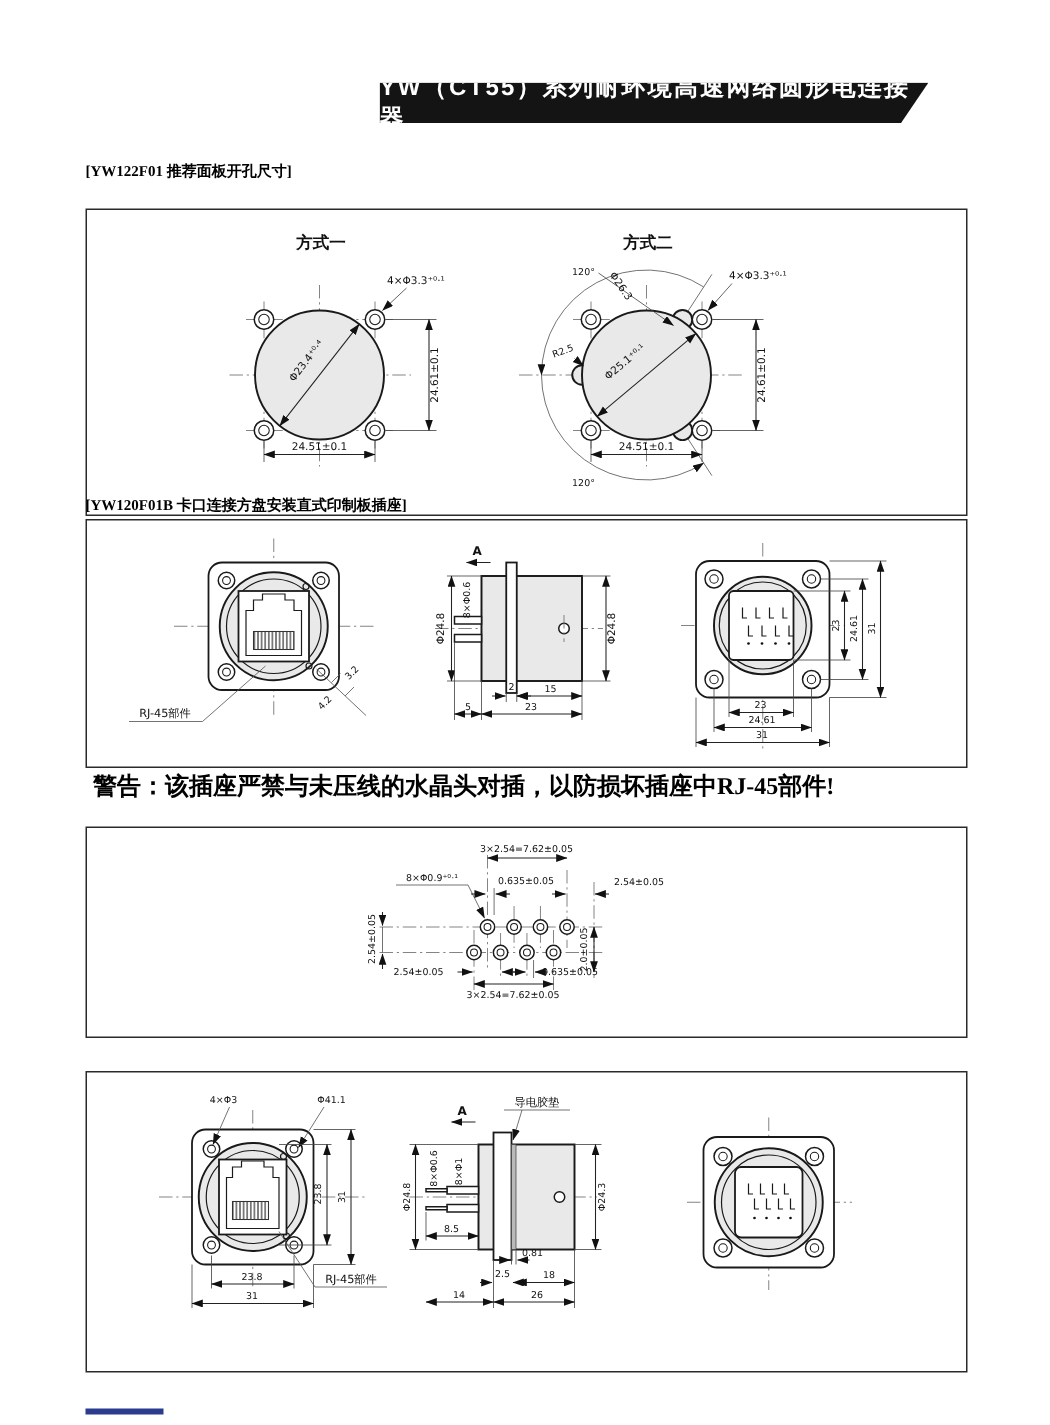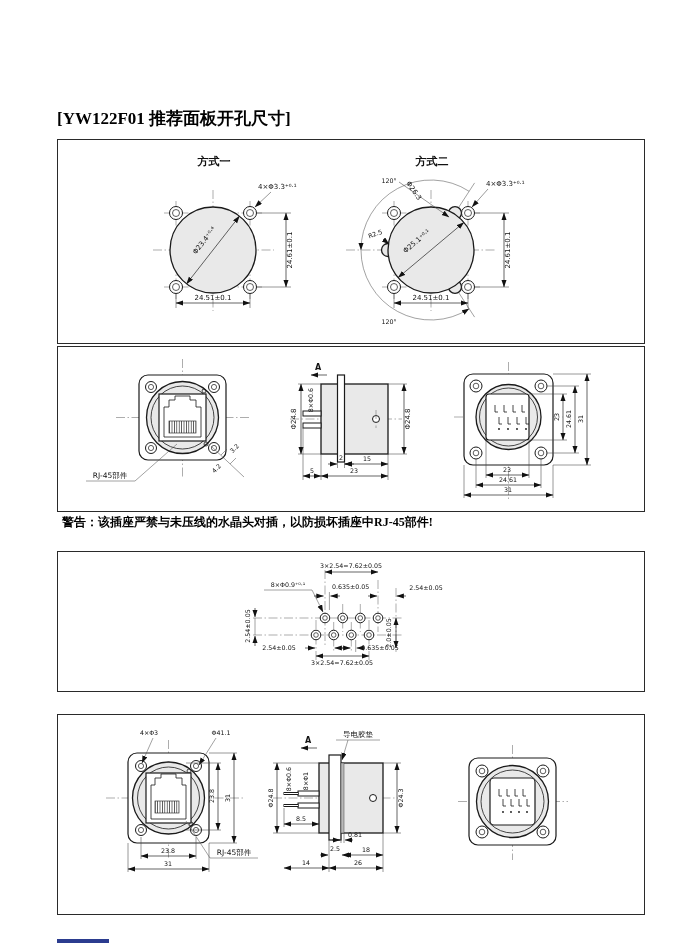--- a/index.html
+++ b/index.html
@@ -1,22 +1,22 @@
 <!DOCTYPE html>
 <html><head>
 <meta charset="utf-8">
 <style>
   html,body{margin:0;padding:0;background:#fff;}
   body{width:700px;height:950px;position:relative;overflow:hidden;font-family:"Liberation Sans",sans-serif;}
   .page{position:absolute;inset:0;background:#fff;}
   .header-bar{position:absolute;left:253px;top:55px;width:366px;height:27px;background:#141414;color:#fff;
     display:flex;align-items:center;justify-content:center;font-weight:bold;font-size:16px;letter-spacing:1.5px;
     clip-path:polygon(0 0,100% 0,95% 100%,0 100%);font-family:"Liberation Sans",sans-serif;}
-  .sec-label{position:absolute;left:57px;font-family:"Liberation Serif",serif;font-weight:bold;font-size:17px;color:#000;white-space:nowrap;}
-  .warn{position:absolute;left:62px;font-family:"Liberation Serif",serif;font-weight:bold;font-size:12px;color:#000;white-space:nowrap;}
+  .sec-label{position:absolute;left:57px;font-family:"Liberation Serif",serif;font-weight:bold;font-size:10px;color:#000;white-space:nowrap;}
+  .warn{position:absolute;left:62px;font-family:"Liberation Serif",serif;font-weight:bold;font-size:16px;color:#000;white-space:nowrap;}
   .dbox{position:absolute;left:57px;width:586px;border:1px solid #2a2a2a;background:#fff;}
   .footer-mark{position:absolute;left:57px;top:939px;width:52px;height:3.5px;background:#2b3c8f;}
   svg text{font-family:"DejaVu Sans",sans-serif;font-size:7px;fill:#111;}
   svg .ttl{font-size:11px;font-weight:bold;}
   svg .cjk{font-size:7.5px;}
   svg .t63{font-size:6.3px;}
   svg .dl{text-anchor:middle;}
   .shade{fill:#e9e9e9;stroke:#1a1a1a;stroke-width:1.3;}
   .wf{fill:#fff;stroke:#1a1a1a;stroke-width:1.2;}
   .thin{stroke:#1a1a1a;stroke-width:0.8;fill:none;}
@@ -25,20 +25,23 @@
   .dim{stroke:#222;stroke-width:0.7;fill:none;}
   .ext{stroke:#444;stroke-width:0.55;fill:none;}
   .ho{fill:#fff;stroke:#1a1a1a;stroke-width:1;}
   .hi{fill:none;stroke:#1a1a1a;stroke-width:0.7;}
 </style>
 </head>
 <body>
 
 <div class="page">
 
+  <div class="header-bar">
+    <span>YW（CT55）系列耐环境高速网络圆形电连接器</span>
+  </div>
 
   <div class="sec-label" style="top:107px">[YW122F01 推荐面板开孔尺寸]</div>
 
   <div class="dbox" style="top:139px;height:203px">
     <svg width="584" height="201" viewBox="0 0 584 201">
       <defs>
         <marker id="ae1" markerWidth="9" markerHeight="7" refX="7.2" refY="2.6" orient="auto" markerUnits="userSpaceOnUse">
             <path d="M0,0L7.5,2.6L0,5.2Z" fill="#111"></path>
           </marker>
         <marker id="as1" markerWidth="9" markerHeight="7" refX="7.2" refY="2.6" orient="auto-start-reverse" markerUnits="userSpaceOnUse">
@@ -140,20 +143,21 @@
         <g>
           <line class="ext" x1="336" y1="154" x2="336" y2="168"></line>
             <line class="ext" x1="410" y1="154" x2="410" y2="168"></line>
           <line class="dim" x1="336" y1="163" x2="410" y2="163" marker-start="url(#as1)" marker-end="url(#ae1)"></line>
           <text class="dl" x="373" y="160">24.51±0.1</text>
         </g>
       </g>
     </svg>
   </div>
 
+  <div class="sec-label" style="top:330px">[YW120F01B 卡口连接方盘安装直式印制板插座]</div>
 
   <div class="dbox" style="top:346px;height:164px">
     <svg width="584" height="162" viewBox="0 0 584 162">
       <defs>
         <marker id="ae2" markerWidth="9" markerHeight="7" refX="7.2" refY="2.6" orient="auto" markerUnits="userSpaceOnUse">
             <path d="M0,0L7.5,2.6L0,5.2Z" fill="#111"></path>
           </marker>
         <marker id="as2" markerWidth="9" markerHeight="7" refX="7.2" refY="2.6" orient="auto-start-reverse" markerUnits="userSpaceOnUse">
             <path d="M0,0L7.5,2.6L0,5.2Z" fill="#111"></path>
           </marker>

